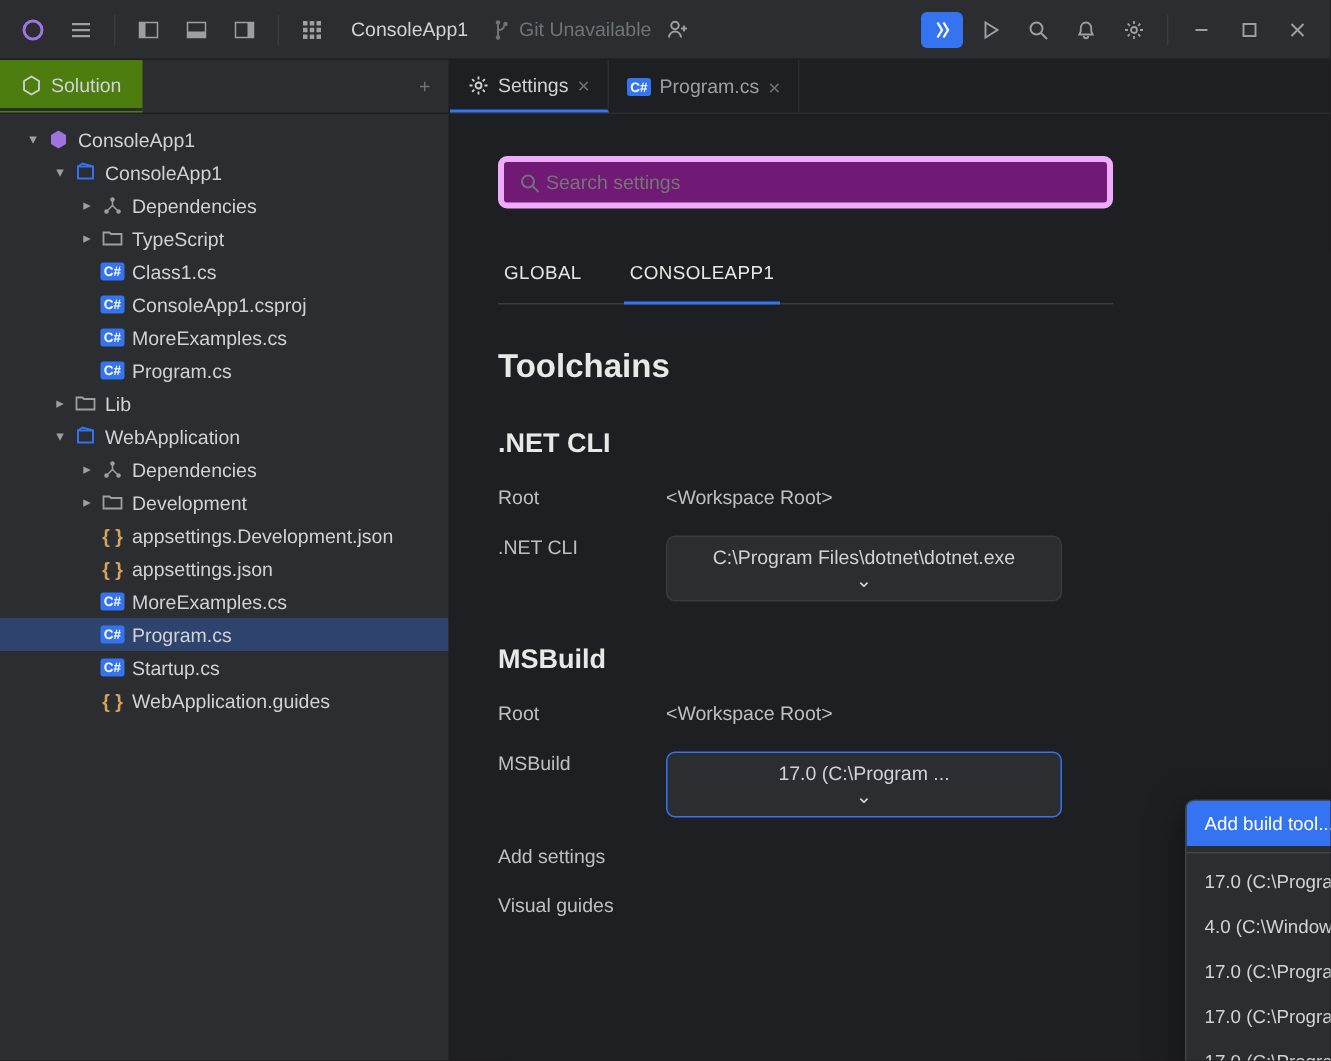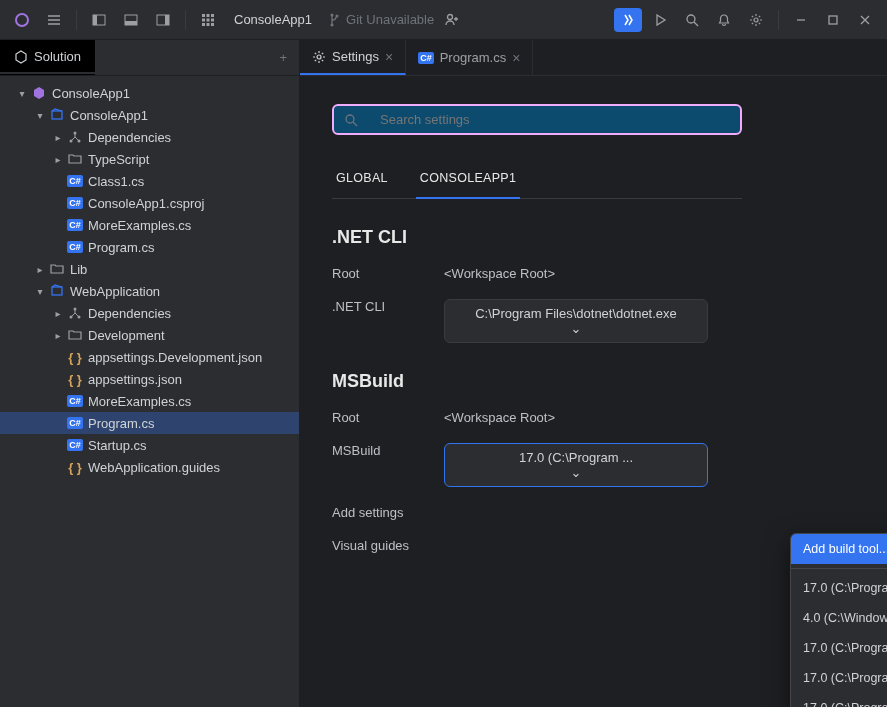--- a/index.html
+++ b/index.html
@@ -12,41 +12,41 @@
 .titlebar .spacer { flex: 1; }
 .vsep { width: 1px; height: 20px; background: #393b40; margin: 0 4px; }
 
 .run-btn { background: #3574f0; width: 28px; height: 24px; border-radius: 4px; display: flex; align-items: center; justify-content: center; color: #fff; }
 
 .main { display: flex; height: calc(100% - 40px); }
 
 .sidebar { width: 300px; background: #2b2d30; display: flex; flex-direction: column; border-right: 1px solid #1e1f22; }
 .sidebar-tabs { display: flex; height: 36px; align-items: stretch; border-bottom: 1px solid #1e1f22; }
 .sidebar-tab { padding: 0 14px; display: flex; align-items: center; gap: 6px; color: #9da0a3; cursor: pointer; }
-.sidebar-tab.active { background: #000000; color: #d0d3d6; border-bottom: 2px solid transparent; position: relative; }
+.sidebar-tab.active { background: #4d7c0f; color: #d0d3d6; border-bottom: 2px solid transparent; position: relative; }
 .sidebar-tab.active::after { content: ''; position: absolute; bottom: -1px; left: 0; right:0; height: 2px; background: #2b2d30; }
 .sidebar-tabs .plus { margin-left: auto; padding: 0 12px; display: flex; align-items: center; color: #6f737a; }
 
 .tree { flex: 1; overflow: auto; padding: 6px 0; }
 .tree-row { display: flex; align-items: center; height: 22px; padding-right: 8px; cursor: pointer; white-space: nowrap; }
 .tree-row.selected { background: #2e436e; }
 .tree-indent { display: inline-block; }
 .tree-chevron { width: 16px; display: inline-flex; justify-content: center; color: #9da0a3; font-size: 10px; }
 .tree-icon { width: 18px; display: inline-flex; justify-content: center; margin-right: 4px; }
 .tree-label { color: #d0d3d6; }
 .ic-cs { background: #3574f0; color: #fff; font-size: 9px; font-weight: bold; padding: 1px 2px; border-radius: 2px; }
 
 .content { flex: 1; background: #1e1f22; display: flex; flex-direction: column; position: relative; }
 .content-tabs { height: 36px; display: flex; align-items: stretch; border-bottom: 1px solid #2b2d30; }
 .content-tab { padding: 0 12px; display: flex; align-items: center; gap: 6px; color: #9da0a3; cursor: pointer; border-right: 1px solid #2b2d30; }
 .content-tab.active { color: #d0d3d6; border-bottom: 2px solid #3574f0; }
 .content-tab .close { color: #6f737a; font-size: 14px; }
 
 .settings-body { flex: 1; padding: 28px 32px; overflow: auto; }
-.search-box { background: #0c4a6e; border: 2px solid #f0abfc; border-radius: 6px; padding: 6px 10px; display: flex; align-items: center; gap: 22px; color: #6f737a; width: 410px; }
+.search-box { background: #701a75; border: 4px solid #f0abfc; border-radius: 6px; padding: 6px 10px; display: flex; align-items: center; gap: 4px; color: #6f737a; width: 410px; }
 .search-box input { background: transparent; border: none; color: #d0d3d6; font-size: 13px; outline: none; flex: 1; }
 
 .project-tabs { display: flex; gap: 24px; margin-top: 28px; border-bottom: 1px solid #393b40; width: 410px; }
 .project-tab { padding: 8px 4px 12px; color: #e5e5e5; cursor: pointer; letter-spacing: 0.3px; font-size: 12.5px; }
 .project-tab.active { color: #e8e8e8; border-bottom: 2px solid #3574f0; margin-bottom: -1px; font-weight: 500; }
 
 .section-h1 { font-size: 22px; font-weight: 600; color: #e8e8e8; margin-top: 28px; }
 .section-h2 { font-size: 18px; font-weight: 600; color: #e8e8e8; margin-top: 28px; }
 
 .field-row { display: flex; align-items: flex-start; margin-top: 18px; }
@@ -380,20 +380,21 @@
             <path d="M9 9l4 4" stroke="#6f737a" stroke-width="1.3"></path>
           </svg>
         <input placeholder="Search settings" style="">
       </div>
 
       <div class="project-tabs">
         <div class="project-tab">GLOBAL</div>
         <div class="project-tab active">CONSOLEAPP1</div>
       </div>
 
+      <div class="section-h1">Toolchains</div>
 
       <div class="section-h2">.NET CLI</div>
       <div class="field-row">
         <div class="field-label">Root</div>
         <div class="field-value">&lt;Workspace Root&gt;</div>
       </div>
       <div class="field-row">
         <div class="field-label">.NET CLI</div>
         <div class="select-box">
           <span>C:\Program Files\dotnet\dotnet.exe</span>

